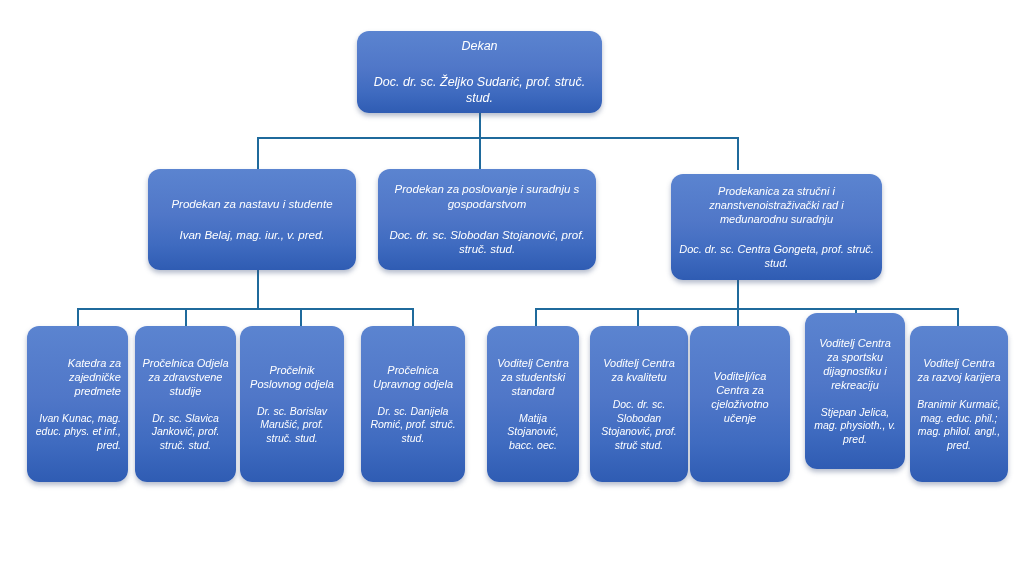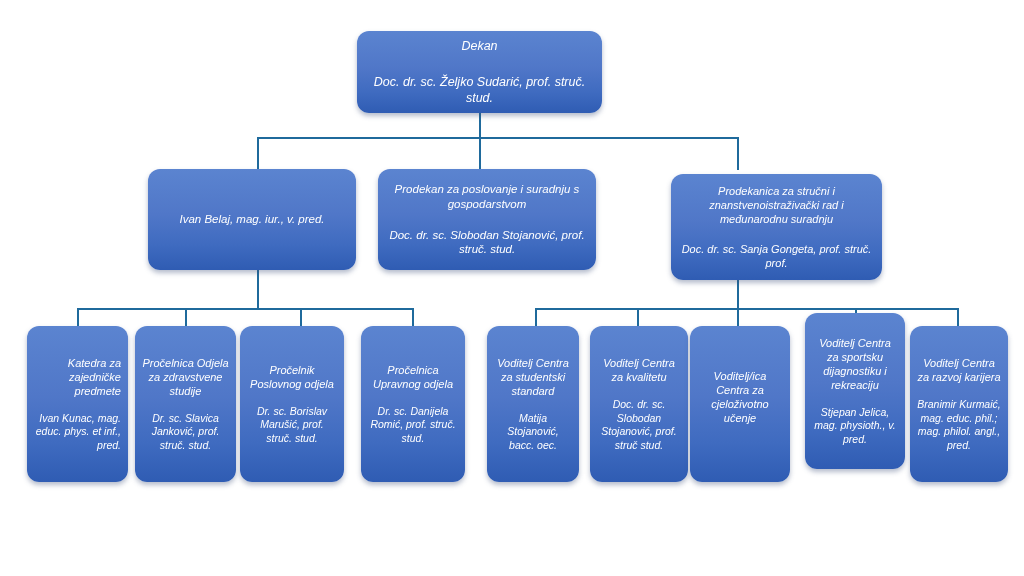--- a/index.html
+++ b/index.html
@@ -95,31 +95,32 @@
   <div class="conn conn-v" style="left:737px; top:308px; height:18px;"></div>
   <div class="conn conn-v" style="left:855px; top:308px; height:18px;"></div>
   <div class="conn conn-v" style="left:957px; top:308px; height:18px;"></div>
 
   <div class="node level1" style="left:357px; top:31px; width:245px; height:82px;">
     <span class="title">Dekan</span>
     <span class="person">Doc. dr. sc. Željko Sudarić, prof. struč. stud.</span>
   </div>
 
   <div class="node level2" style="left:148px; top:169px; width:208px; height:101px;">
+    <span class="title">Prodekan za nastavu i studente</span>
     <span class="person">Ivan Belaj, mag. iur., v. pred.</span>
   </div>
 
   <div class="node level2" style="left:378px; top:169px; width:218px; height:101px;">
     <span class="title">Prodekan za poslovanje i suradnju s gospodarstvom</span>
     <span class="person">Doc. dr. sc. Slobodan Stojanović, prof. struč. stud.</span>
   </div>
 
   <div class="node level2" style="left:635px; top:174px; width:211px; height:106px; font-size:11px;margin-left:36px;">
     <span class="title">Prodekanica za stručni i znanstvenoistraživački rad i međunarodnu suradnju</span>
-    <span class="person">Doc. dr. sc. Sanja Gongeta, prof. struč. prof.</span>
+    <span class="person">Doc. dr. sc. Centra Gongeta, prof. struč. stud.</span>
   </div>
 
   <div class="node level3" style="left:27px; top:326px; width:101px; height:156px;text-align:right;">
     <span class="title">Katedra za zajedničke predmete</span>
     <span class="person">Ivan Kunac, mag. educ. phys. et inf., pred.</span>
   </div>
 
   <div class="node level3" style="left:135px; top:326px; width:101px; height:156px;">
     <span class="title">Pročelnica Odjela za zdravstvene studije</span>
     <span class="person">Dr. sc. Slavica Janković, prof. struč. stud.</span>

